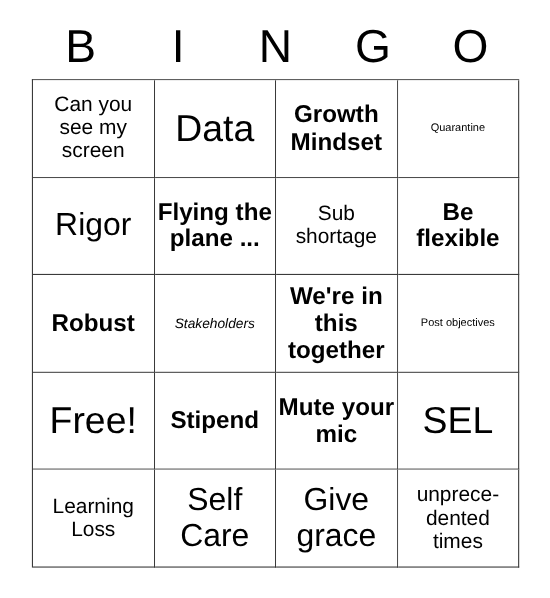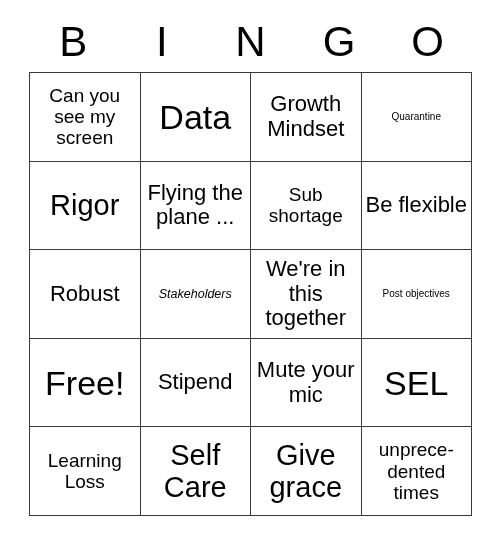--- a/index.html
+++ b/index.html
@@ -64,21 +64,21 @@
     display: block;
     width: 100%;
     line-height: 1.12;
     white-space: pre-line;
     word-break: normal;
   }
 
   
   .fs-xl   { font-size: 34px; }
   .fs-lg   { font-size: 29px; }
-  .fs-md   { font-size: 22px; }
+  .fs-md   { font-size: 22px; font-weight: bold; }
   .fs-sm   { font-size: 19px; }
   .fs-xs   { font-size: 10px; }
   .fs-xxs  { font-size: 12.5px; font-style: italic; }
 </style>
 </head>
 <body>
 
 <div class="card">
 
   <div class="header-row">

